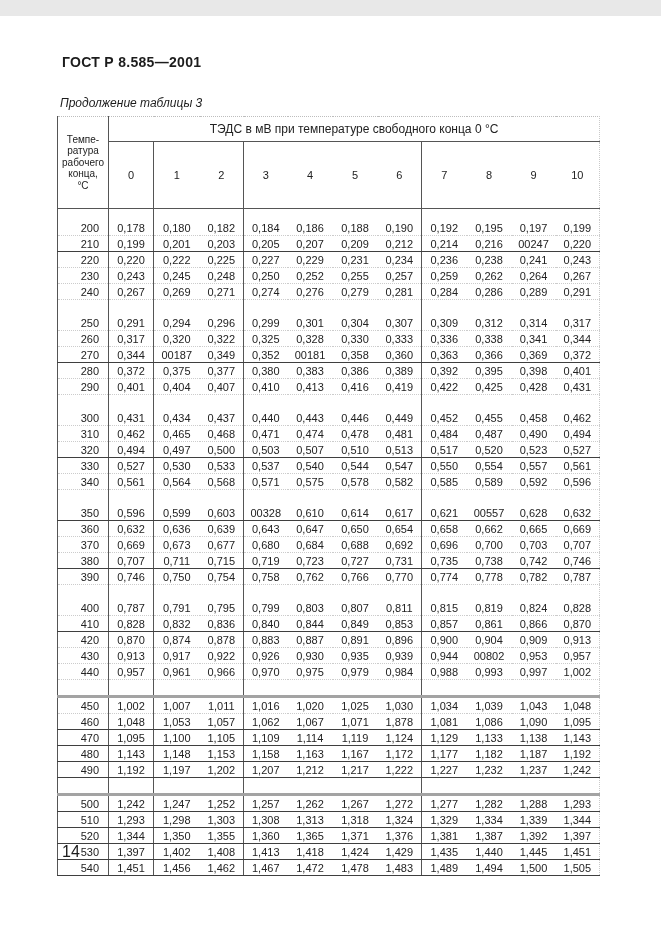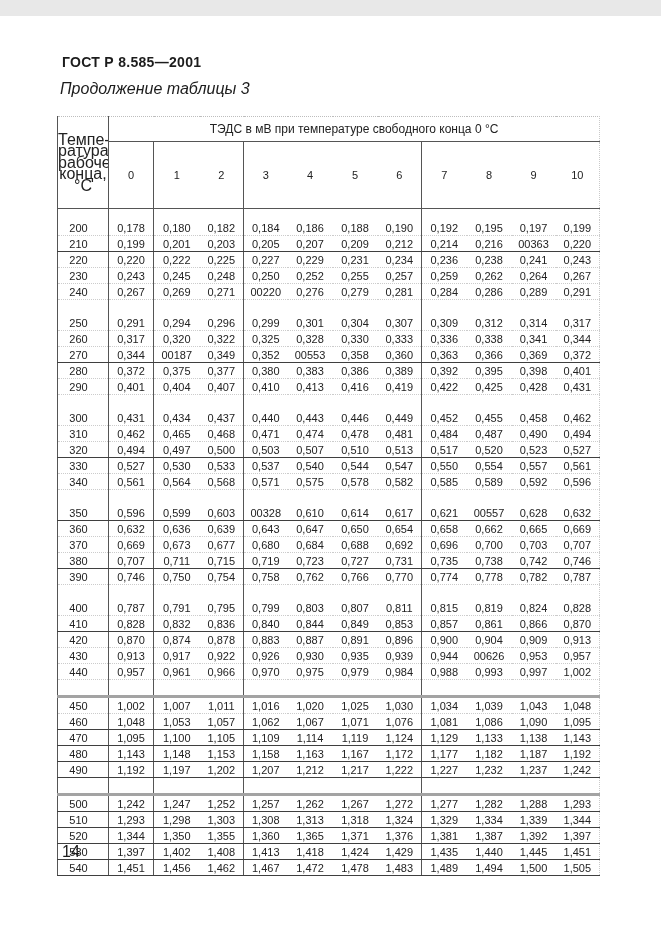--- a/index.html
+++ b/index.html
@@ -6,47 +6,47 @@
   .page {
     position:relative; width:661px; height:935px; margin:16px auto;
     background:#ffffff; color:#1c1c1c; overflow:hidden;
     font-family:Liberation Sans, sans-serif;
   }
   .doc-title {
     position:absolute; left:62px; top:38px;
     font-size:14px; font-weight:bold; letter-spacing:.3px;
   }
   .caption {
-    position:absolute; left:60px; top:64px;
-    font-size:16px; font-style:italic;
+    position:absolute; left:60px; top:80px;
+    font-size:12px; font-style:italic;
   }
   table.emf {
     position:absolute; left:57px; top:100px; width:542px;
     border-collapse:collapse; table-layout:fixed;
     font-size:11px; color:#222;
     border-left:1px solid #555;
     border-top:1px dotted #bdbdbd;
     border-right:1px dotted #c9c9c9;
   }
   table.emf th, table.emf td {
     padding:0; font-weight:normal; text-align:center; vertical-align:middle;
     overflow:hidden; white-space:nowrap;
   }
   
   th.span-h { height:24px; border-bottom:1px solid #555; font-size:12px; }
   th.temp-h {
     border-right:1px solid #555; border-bottom:1px solid #555;
-    font-size:16px; line-height:11.6px;
+    font-size:10px; line-height:11.6px;
   }
   tr.colnum-row th { height:66px; border-bottom:1px solid #555; }
   
   .vr { border-right:1px solid #555; }
   
   tbody td { height:15px; border-bottom:1px dotted #cccccc; }
-  tbody td.temp { text-align:center; padding-right:9px; }
+  tbody td.temp { text-align:right; padding-right:9px; }
   tr.rule td { border-bottom:1px solid #3f3f3f; }
   tr.toprule td { border-top:3px solid #a3a3a3; }
   tr.gap td { height:15px; border-bottom:none; }
   tr.lead td { height:11px; border-bottom:none; }
   .page-number { position:absolute; left:62px; top:827px; font-size:16px; }
 </style>
 </head>
 <body>
 
 <div class="page">
@@ -126,21 +126,21 @@
           <td class="temp vr">210</td>
           <td class="vr">0,199</td>
           <td>0,201</td>
           <td class="vr">0,203</td>
           <td>0,205</td>
           <td>0,207</td>
           <td>0,209</td>
           <td class="vr">0,212</td>
           <td>0,214</td>
           <td>0,216</td>
-          <td>00363</td>
+          <td>00247</td>
           <td>0,220</td>
         </tr>
         <tr class="">
           <td class="temp vr">220</td>
           <td class="vr">0,220</td>
           <td>0,222</td>
           <td class="vr">0,225</td>
           <td>0,227</td>
           <td>0,229</td>
           <td>0,231</td>
@@ -162,21 +162,21 @@
           <td>0,259</td>
           <td>0,262</td>
           <td>0,264</td>
           <td>0,267</td>
         </tr>
         <tr class="">
           <td class="temp vr">240</td>
           <td class="vr">0,267</td>
           <td>0,269</td>
           <td class="vr">0,271</td>
-          <td>00220</td>
+          <td>0,274</td>
           <td>0,276</td>
           <td>0,279</td>
           <td class="vr">0,281</td>
           <td>0,284</td>
           <td>0,286</td>
           <td>0,289</td>
           <td>0,291</td>
         </tr>
         <tr class="gap">
           <td class="temp vr"></td>
@@ -219,21 +219,21 @@
           <td>0,338</td>
           <td>0,341</td>
           <td>0,344</td>
         </tr>
         <tr class="rule">
           <td class="temp vr">270</td>
           <td class="vr">0,344</td>
           <td>00187</td>
           <td class="vr">0,349</td>
           <td>0,352</td>
-          <td>00553</td>
+          <td>00181</td>
           <td>0,358</td>
           <td class="vr">0,360</td>
           <td>0,363</td>
           <td>0,366</td>
           <td>0,369</td>
           <td>0,372</td>
         </tr>
         <tr class="">
           <td class="temp vr">280</td>
           <td class="vr">0,372</td>
@@ -489,21 +489,21 @@
         <tr class="">
           <td class="temp vr">430</td>
           <td class="vr">0,913</td>
           <td>0,917</td>
           <td class="vr">0,922</td>
           <td>0,926</td>
           <td>0,930</td>
           <td>0,935</td>
           <td class="vr">0,939</td>
           <td>0,944</td>
-          <td>00626</td>
+          <td>00802</td>
           <td>0,953</td>
           <td>0,957</td>
         </tr>
         <tr class="">
           <td class="temp vr">440</td>
           <td class="vr">0,957</td>
           <td>0,961</td>
           <td class="vr">0,966</td>
           <td>0,970</td>
           <td>0,975</td>
@@ -543,21 +543,21 @@
           <td>1,048</td>
         </tr>
         <tr class="rule">
           <td class="temp vr">460</td>
           <td class="vr">1,048</td>
           <td>1,053</td>
           <td class="vr">1,057</td>
           <td>1,062</td>
           <td>1,067</td>
           <td>1,071</td>
-          <td class="vr">1,076</td>
+          <td class="vr">1,878</td>
           <td>1,081</td>
           <td>1,086</td>
           <td>1,090</td>
           <td>1,095</td>
         </tr>
         <tr class="rule">
           <td class="temp vr">470</td>
           <td class="vr">1,095</td>
           <td>1,100</td>
           <td class="vr">1,105</td>

